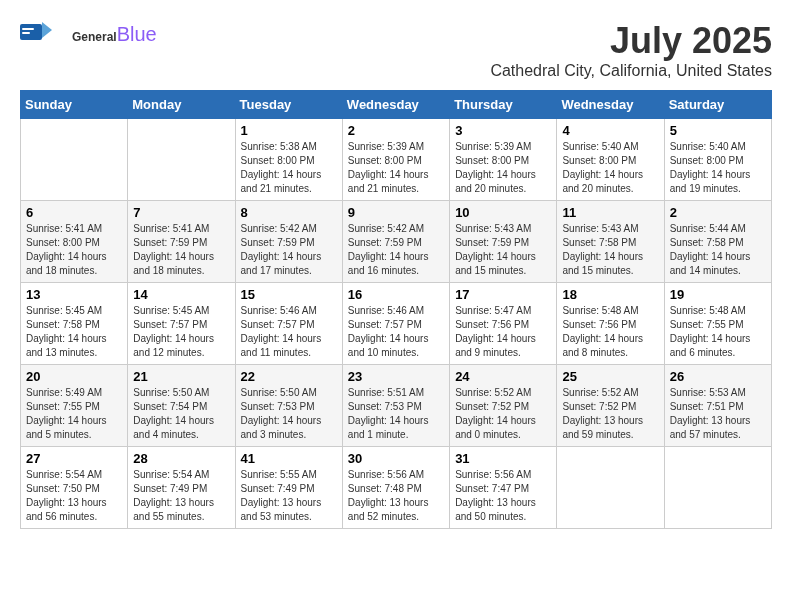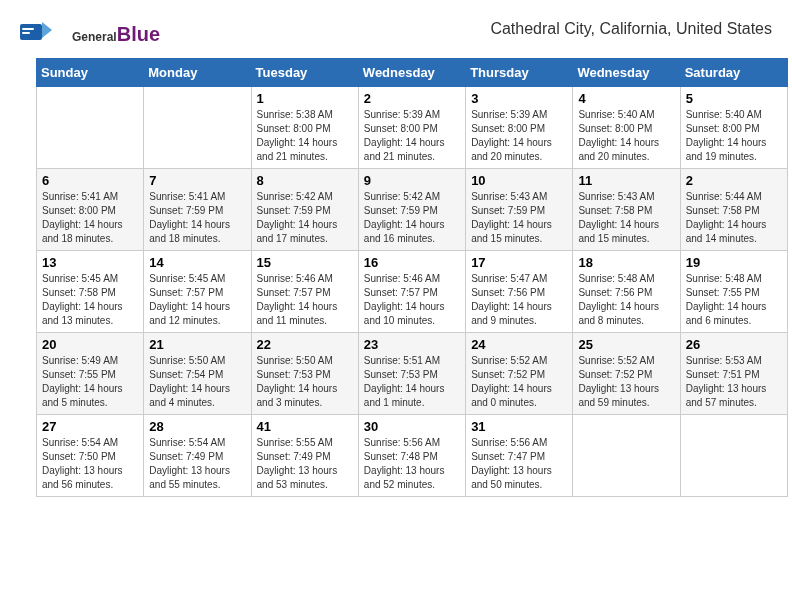--- a/index.html
+++ b/index.html
@@ -35,21 +35,20 @@
       color: #333;
     }
     .location {
       font-size: 16px;
       color: #333;
     }
     .calendar {
       width: 100%;
       border-collapse: collapse;
       font-size: 11px;
-      margin-left: 16px;
     }
     .calendar th {
       background-color: #2a6db5;
       color: #fff;
       padding: 6px 4px;
       text-align: left;
       font-size: 13px;
       border: 1px solid #2a6db5;
     }
     .calendar td {
@@ -86,25 +85,26 @@
 <div class="header">
   <div class="logo">
     <div class="logo-row">
       <svg width="32" height="28" viewBox="0 0 32 28">
         <rect x="0" y="4" width="22" height="16" fill="#1a5fa8" rx="2"></rect>
         <polygon points="22,2 32,10 22,18" fill="#5ba3d9"></polygon>
         <rect x="2" y="8" width="12" height="2" fill="#fff" rx="1"></rect>
         <rect x="2" y="12" width="8" height="2" fill="#fff" rx="1"></rect>
       </svg>
       <div>
-        <span style="font-size:12px;font-weight:bold;color:#333;margin-left:16px;">General</span><span style="font-size:20px;font-weight:bold;color:#701a75;">Blue</span>
+        <span style="font-size:12px;font-weight:bold;color:#333;margin-left:16px;">General</span><span style="font-size:20px;font-weight:normal;color:#8b5cf6;">Blue</span>
       </div>
     </div>
   </div>
   <div class="title-section">
+    <div class="month-year">July 2025</div>
     <div class="location">Cathedral City, California, United States</div>
   </div>
 </div>
 
 <table class="calendar">
   <thead>
     <tr>
     <th>Sunday</th>
         <th>Monday</th>
         <th>Tuesday</th>

